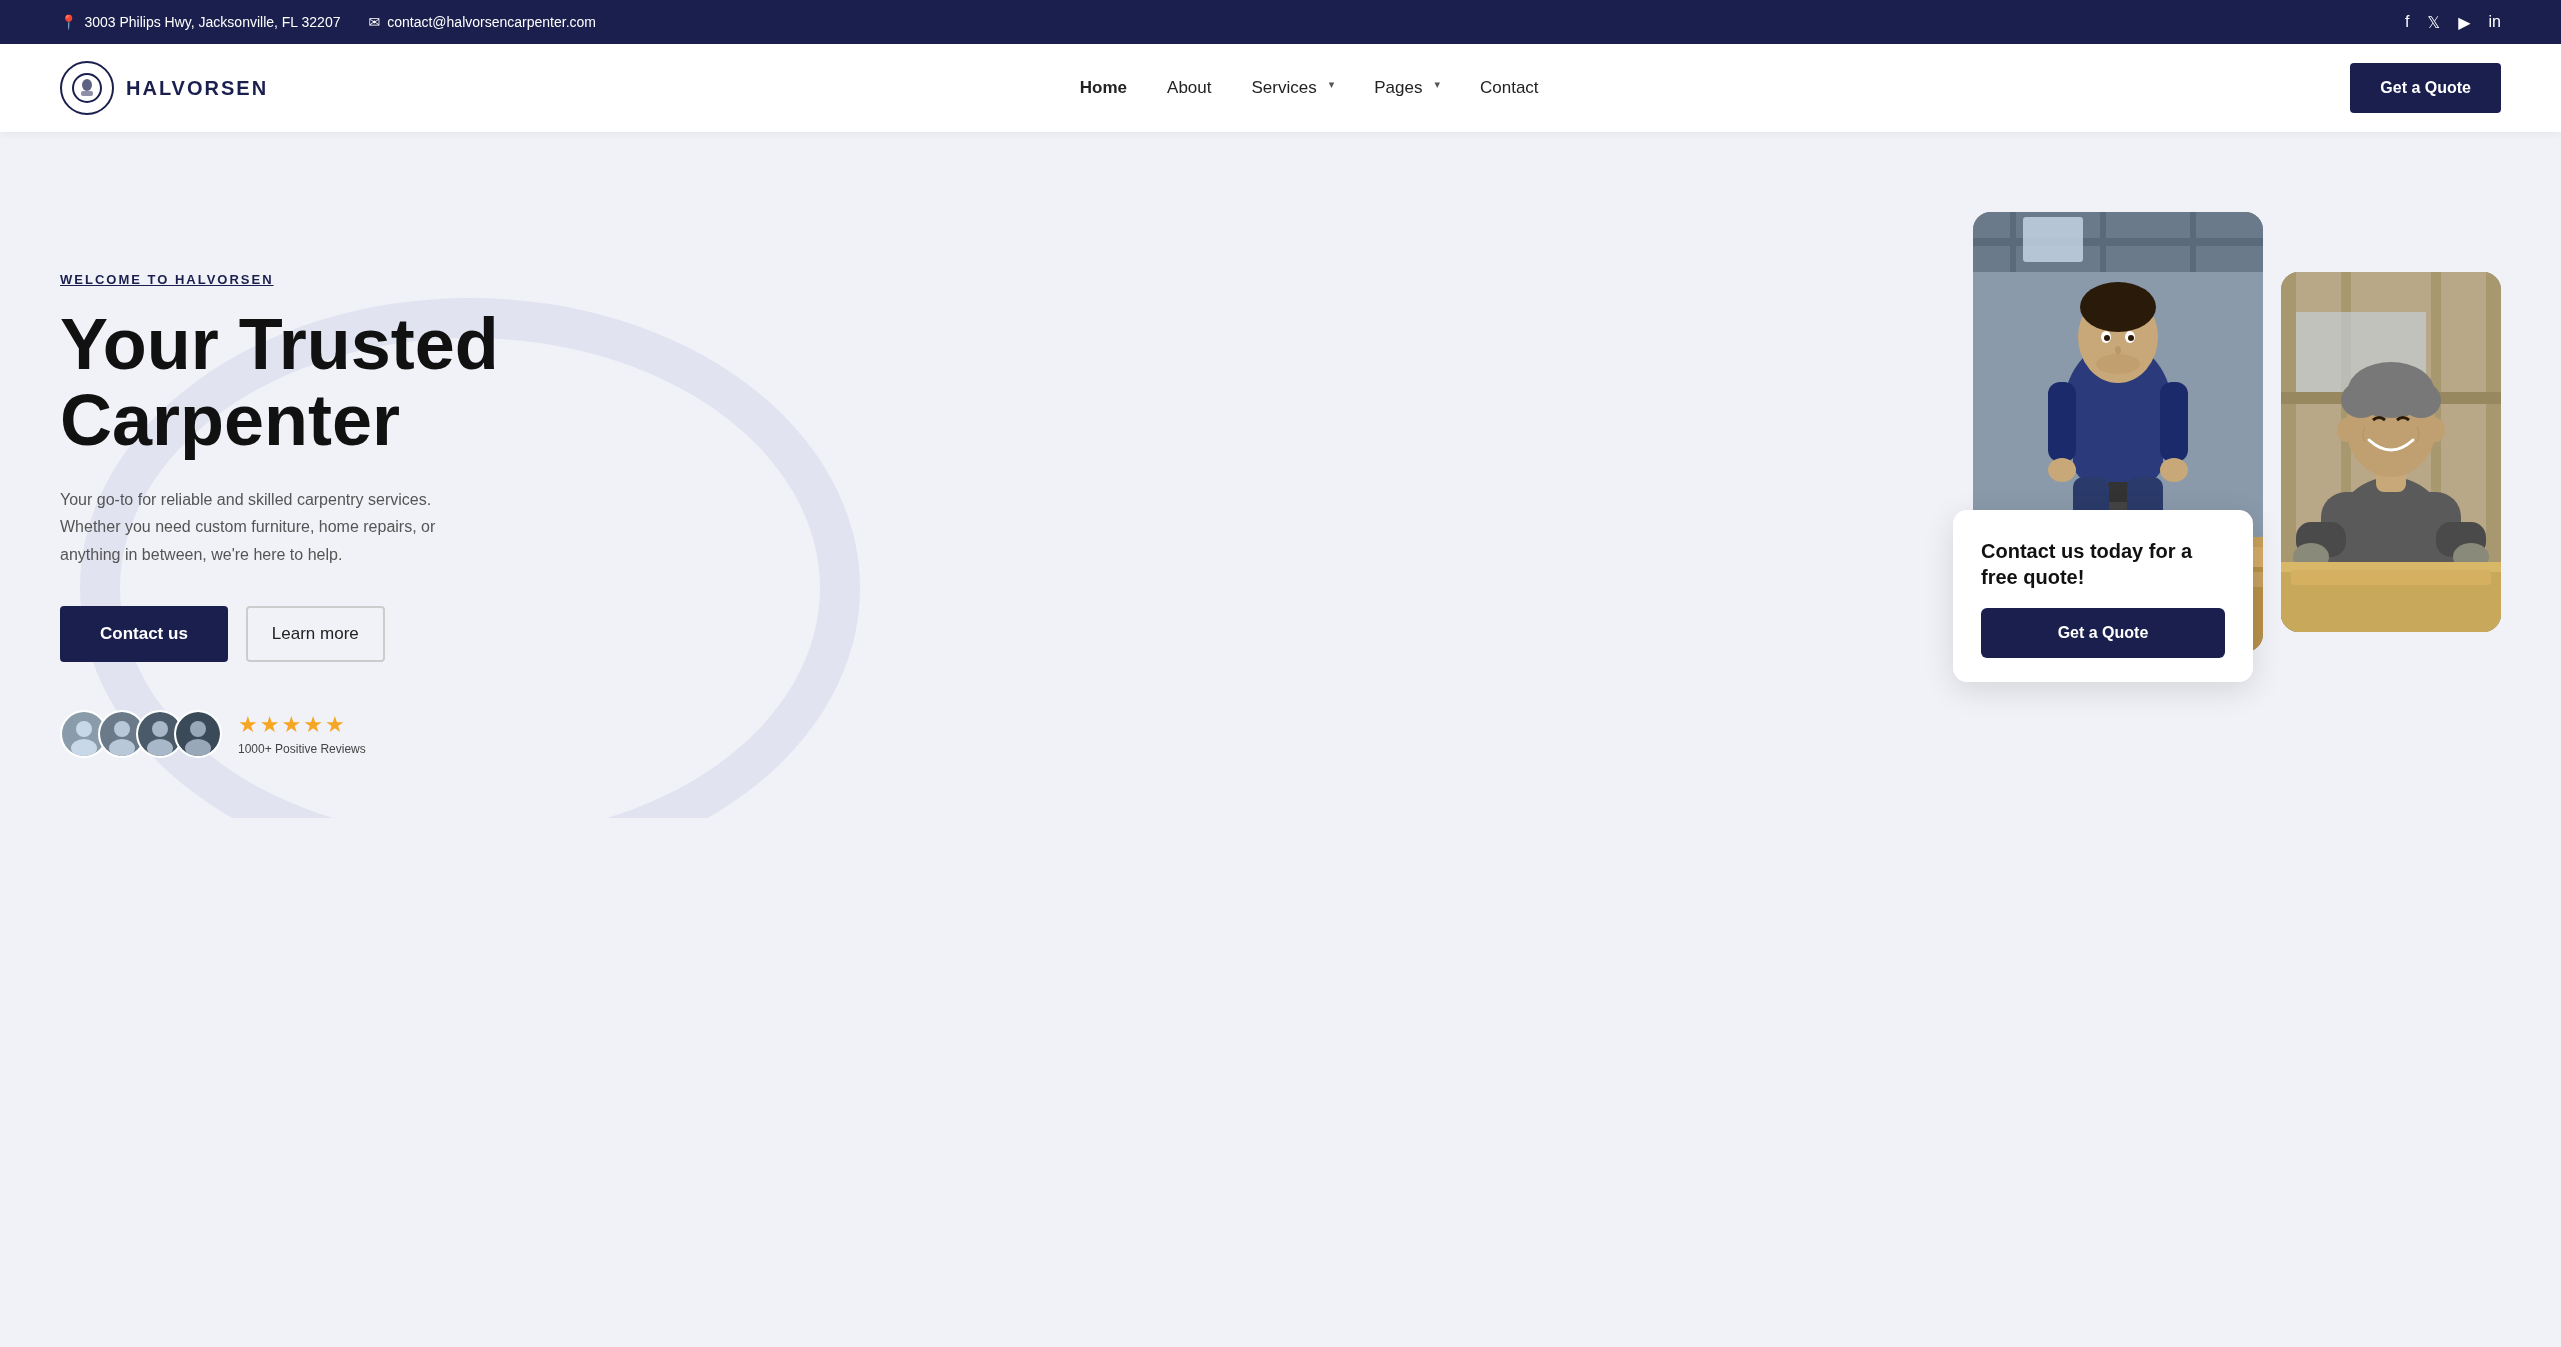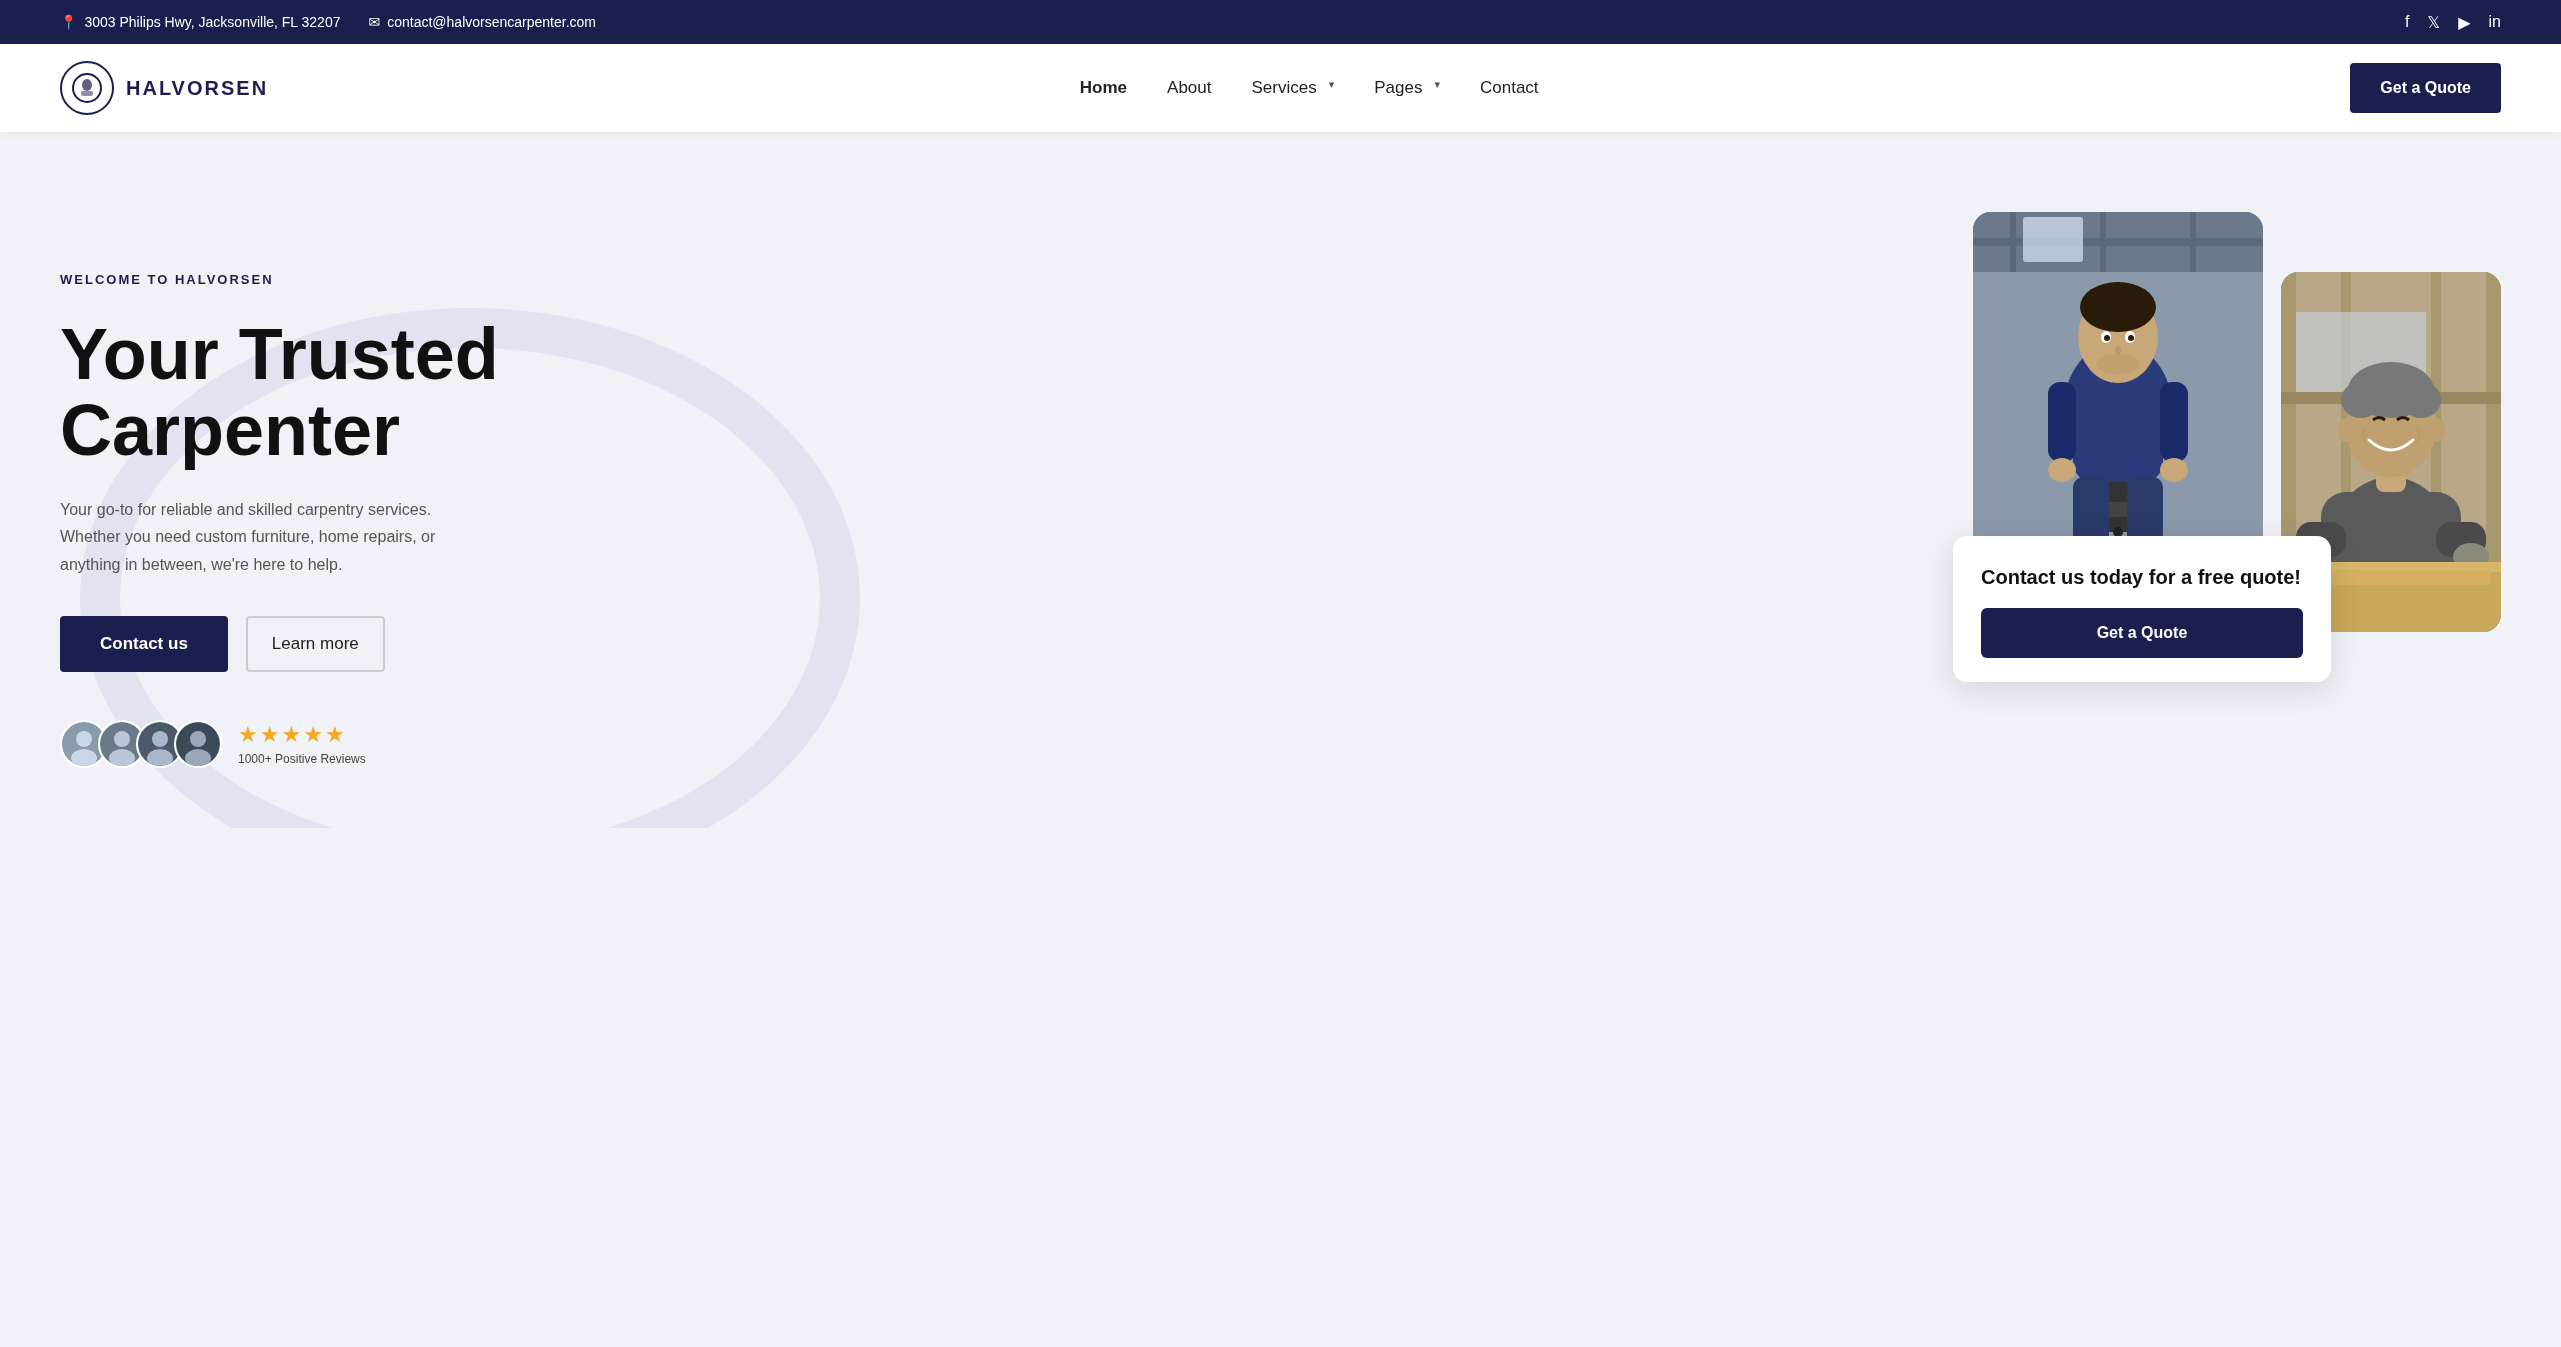--- a/index.html
+++ b/index.html
@@ -84,22 +84,23 @@
       max-width: 540px;
       padding-top: 60px;
       z-index: 2;
       position: relative;
     }
     .hero-tag {
       font-size: 13px;
       font-weight: 700;
       letter-spacing: 2px;
       color: #1a1f4e;
-      margin-bottom: 30px;
+      margin-bottom: 20px;
       text-transform: uppercase;
+      text-decoration: underline;
     }
     .hero-title {
       font-size: 72px;
       font-weight: 800;
       color: #111;
       line-height: 1.05;
       margin-bottom: 28px;
     }
     .hero-desc {
       font-size: 16px;
@@ -176,21 +177,21 @@
       position: relative;
       flex-shrink: 0;
       margin-top: 60px;
     }
 
     
     .quote-card {
       position: absolute;
       bottom: -30px;
       left: -20px;
-      width: 378px;
+      width: 300px;
       background: #fff;
       border-radius: 14px;
       padding: 28px 28px 24px 28px;
       box-shadow: 0 8px 32px rgba(0,0,0,0.12);
       z-index: 10;
     }
     .quote-card-title {
       font-size: 20px;
       font-weight: 700;
       color: #111;

